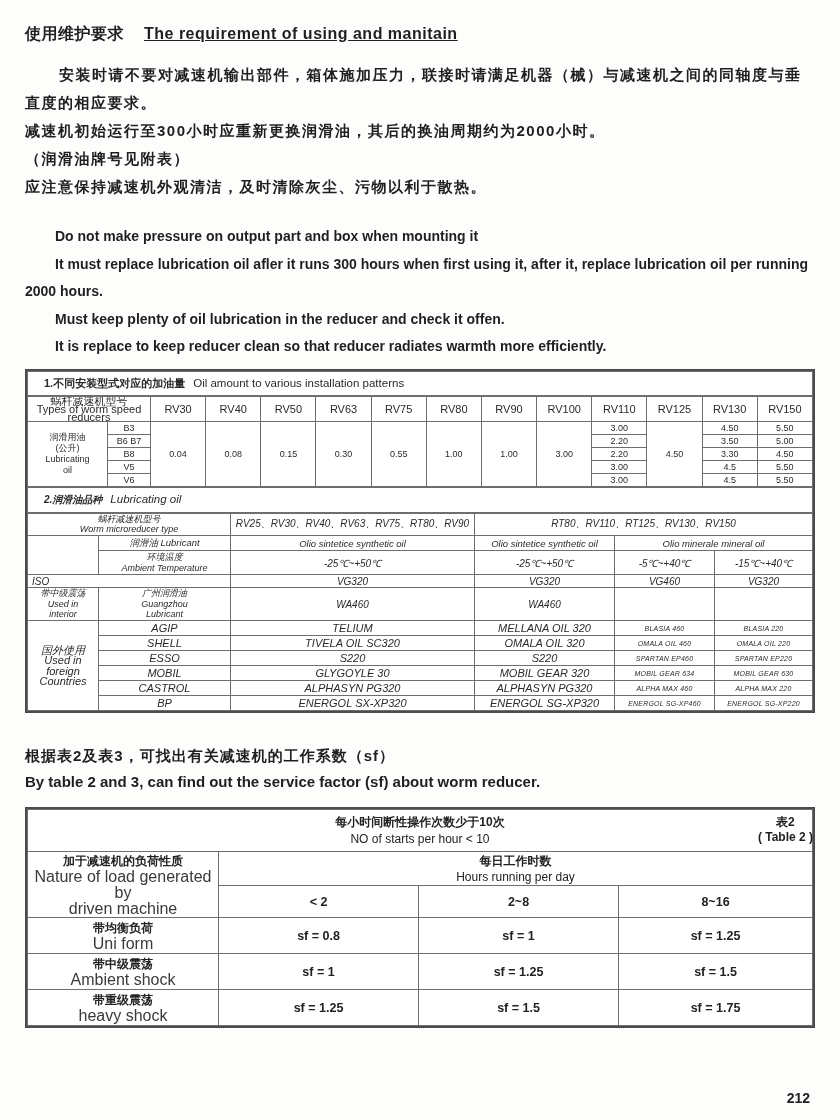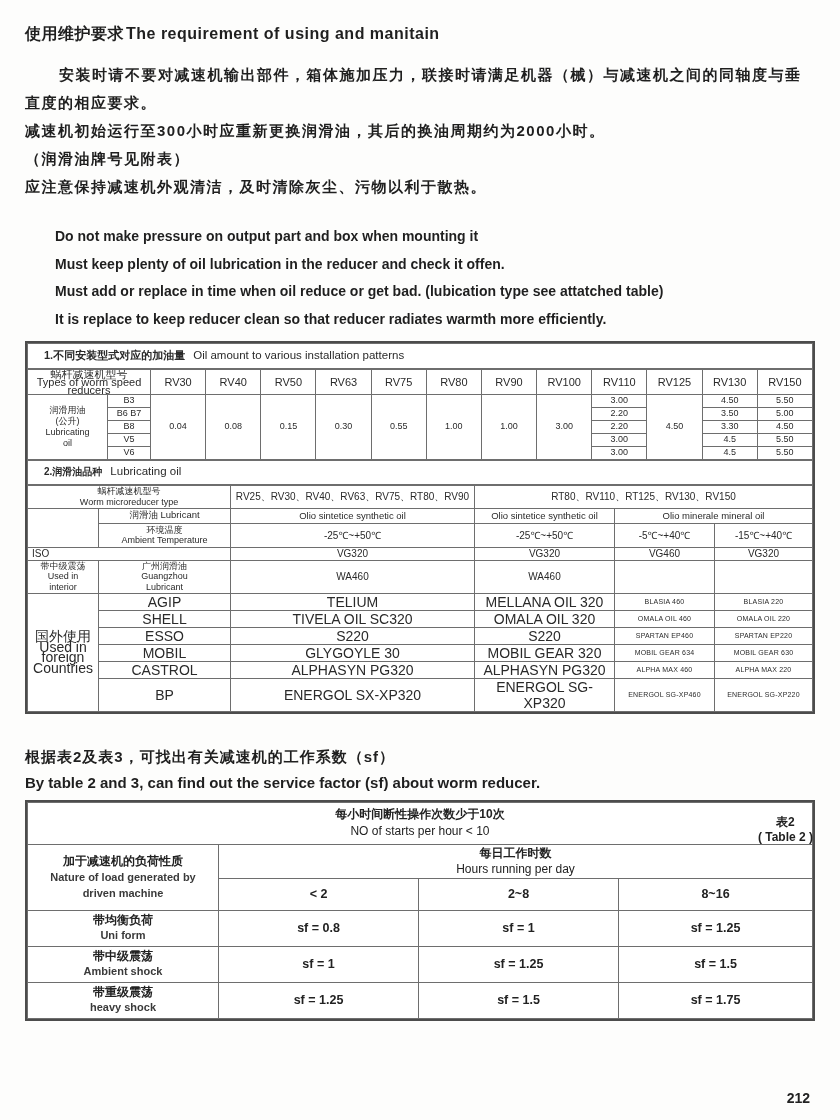--- a/index.html
+++ b/index.html
@@ -5,21 +5,21 @@
   * { margin:0; padding:0; box-sizing:border-box; }
   html,body { background:#e8e8e8; }
   .page {
     position:relative; width:840px; height:1120px; margin:0 auto;
     background:#fdfdfc; color:#1f1f1f; overflow:hidden;
     font-family:"Liberation Sans", sans-serif;
   }
   .inner { position:relative; padding:24px 25px 0 25px; }
 
   .doc-title { font-size:16px; font-weight:700; letter-spacing:.5px; }
-  .doc-title .en { margin-left:2px; }
+  .doc-title .en { margin-left:20px;text-decoration:underline; }
 
   .zh-block { margin-top:16px; }
   .zh-block p { font-size:15px; font-weight:600; line-height:28px; letter-spacing:1.5px; }
   .zh-block p.ind { text-indent:34px; }
 
   .en-block { margin-top:22px; }
   .en-block p { font-size:14px; font-weight:700; line-height:27.5px; text-indent:30px; }
 
   .tbl-tag { position:absolute; right:27px; text-align:center; font-weight:700; font-size:12px; line-height:15px; }
   #tag1 { top:400px; }
@@ -32,44 +32,44 @@
   .sec-title { text-align:left; padding-left:16px; height:25px; font-size:13px; font-weight:700; border-bottom-width:2px; }
   .sec-title .en { font-weight:400; font-size:11.5px; margin-left:8px; }
 
   .t1 td { font-size:11px; color:#2a2a2a; }
   .t1 .hdr { height:22px; font-size:11.5px; color:#333; border-bottom-width:2px; }
   .tiny2 { font-size:7px; line-height:8px; color:#333; }
   .t1 .mrow td { height:13px; font-size:9px; line-height:11px; }
   .t1 .oil-label { font-size:10px; line-height:11.5px; }
   .t1 .num { font-size:10.5px; }
 
-  .t2s td { font-size:10px; color:#2a2a2a; }
+  .t2s td { font-size:10px; color:#2a2a2a;font-style:italic; }
   .t2s .sub2 { font-size:9px; line-height:10.5px; }
   .t2s .models { font-size:10.5px; height:23px; }
   .t2s .oilrow td { height:15px; font-size:9.5px; }
   .t2s .amb td { height:24px; }
   .t2s .isorow td { height:13px; font-size:10px; }
   .t2s .iso-l { text-align:left; padding-left:4px; }
   .t2s .domrow td { height:33px; }
-  .t2s .brandrow td { height:15px; font-size:14px; }
+  .t2s .brandrow td { height:15px; font-size:11px; }
   .t2s .brandrow .sm { font-size:7px; letter-spacing:.2px; }
   .t2s .bleft { font-size:9.5px; }
 
   .note-block { margin-top:30px; }
   .note-block .zh { font-size:15px; font-weight:700; letter-spacing:1px; line-height:26px; }
   .note-block .en { font-size:15px; font-weight:700; line-height:26px; }
 
-  .t2wrap { margin-top:4px; border:2px solid #4c4c4c; background:#fff; }
+  .t2wrap { margin-top:12px; border:2px solid #4c4c4c; background:#fff; }
   .t2 td { font-size:12px; color:#222; }
   .t2 .toprow td { height:42px; line-height:17px; }
   .t2 .hoursrow td { height:34px; line-height:16px; }
   .t2 .colsrow td { height:32px; font-weight:700; font-size:12.5px; }
   .t2 .body td { height:36px; }
   .t2 .lbl { line-height:15px; }
-  .t2 .lbl .en { font-size:11px; color:#3a3a3a; font-weight:700; }
+  .t2 .lbl .en { font-size:16px; color:#3a3a3a; font-weight:400; }
   .t2 .sf { font-weight:700; font-size:12.5px; }
   .t2 .zh { font-weight:600; }
 
   .pagenum { position:absolute; right:30px; bottom:14px; font-size:14px; font-weight:700; color:#222; }
 
   
   .wm { position:absolute; left:270px; top:495px; width:420px; height:110px; z-index:6; opacity:.88; pointer-events:none; }
   .wm-logo { position:absolute; left:0; top:0; }
   .wm-brand { position:absolute; left:112px; top:28px; font-size:46px; font-weight:700; color:#8d9094; letter-spacing:16px; font-family:"DejaVu Sans", sans-serif; text-shadow:0 0 1px #a9acb0; white-space:nowrap; }
   .wm-reg { position:absolute; left:237px; top:22px; font-size:20px; color:#7c7f82; font-weight:400; }
@@ -87,22 +87,22 @@
 
     <div class="zh-block">
       <p class="ind">安装时请不要对减速机输出部件，箱体施加压力，联接时请满足机器（械）与减速机之间的同轴度与垂直度的相应要求。</p>
       <p>减速机初始运行至300小时应重新更换润滑油，其后的换油周期约为2000小时。</p>
       <p>（润滑油牌号见附表）</p>
       <p>应注意保持减速机外观清洁，及时清除灰尘、污物以利于散热。</p>
     </div>
 
     <div class="en-block">
       <p>Do not make pressure on output part and box when mounting it</p>
+      <p>It must replace lubrication oil afler it runs 300 hours when first using it, after it, replace lubrication oil per running 2000 hours.</p>
       <p>Must keep plenty of oil lubrication in the reducer and check it offen.</p>
-      <p>Must add or replace in time when oil reduce or get bad. (lubication type see attatched table)</p>
       <p>It is replace to keep reducer clean so that reducer radiates warmth more efficiently.</p>
     </div>
 
     <div class="tbl-tag" id="tag1">
       <div>表1</div>
       <div>( Table 1 )</div>
     </div>
 
     <div class="t1wrap">
 

